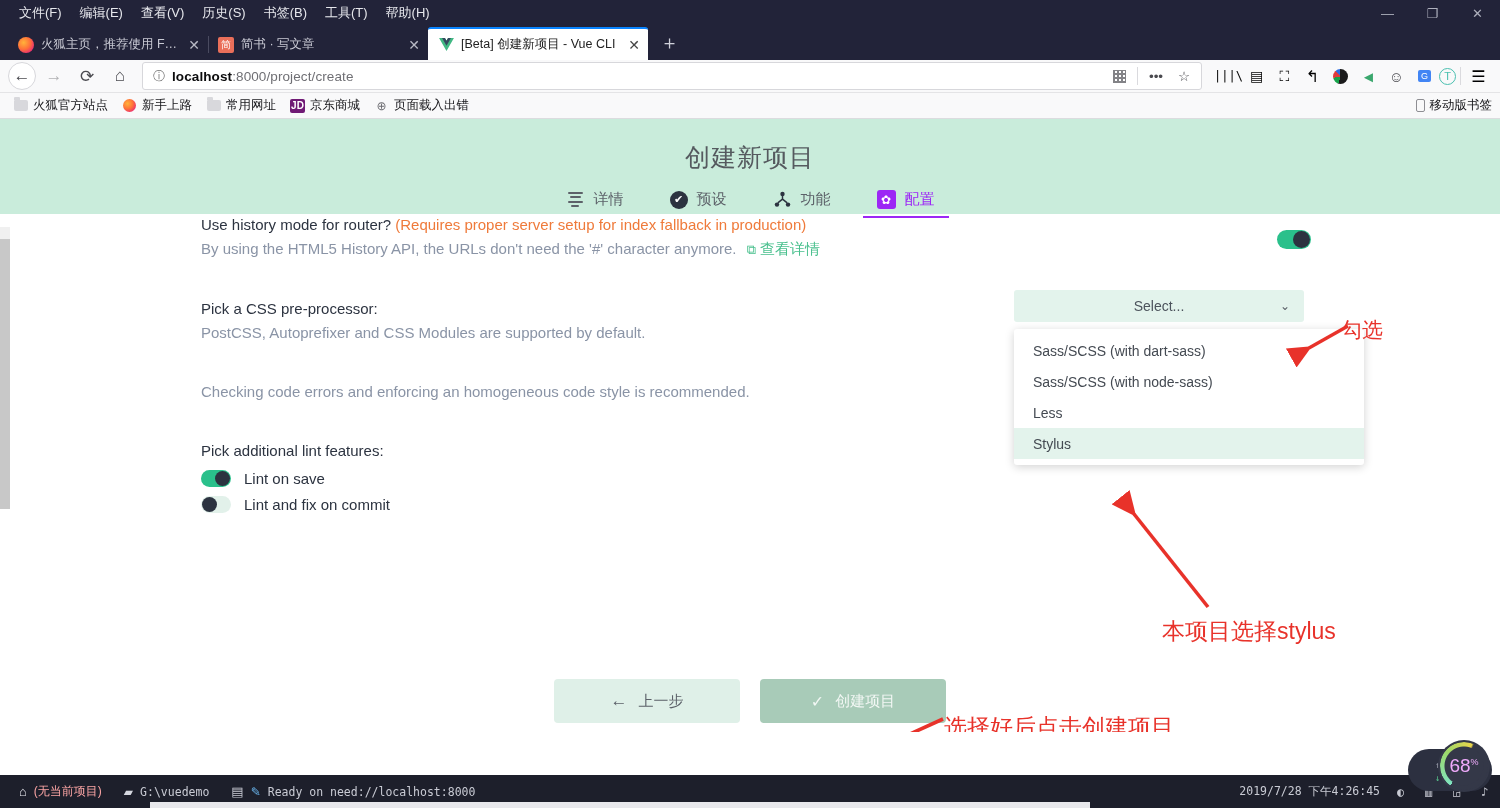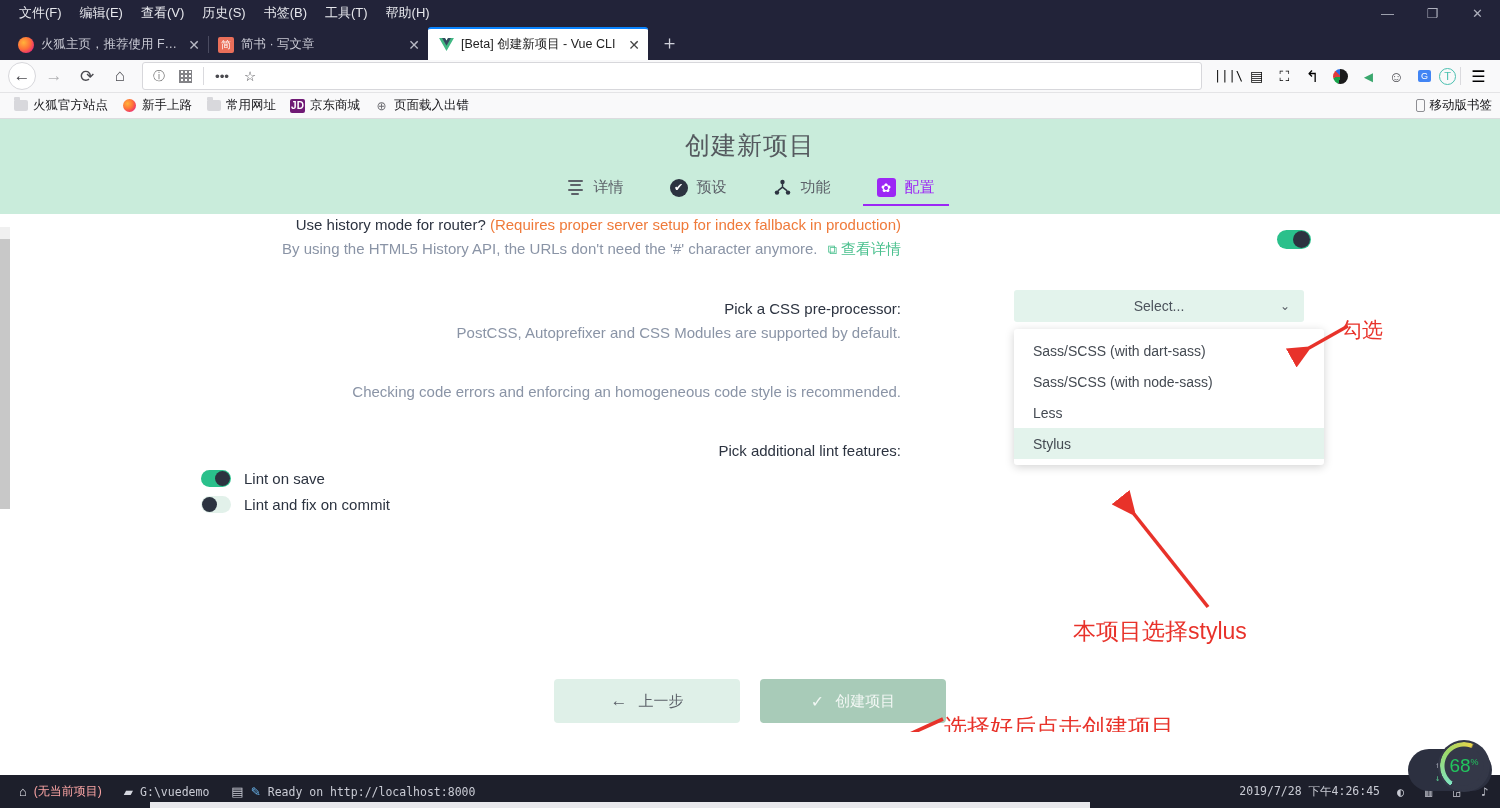--- a/index.html
+++ b/index.html
@@ -99,42 +99,42 @@
   .bm-right { position: absolute; right: 8px; display: flex; align-items: center; gap: 5px; }
   .phone { width: 9px; height: 13px; border: 1.3px solid #8e8e93; border-radius: 2px; }
 
   
   .viewport { position: relative; width: 1500px; height: 613px; background: #fff; overflow: hidden; }
   .leftrail { position: absolute; left: 0; top: 0; width: 8px; height: 66px; background: #222339; }
   .scrollbar { position: absolute; left: 0; top: 120px; width: 10px; height: 270px; background: #c8c8c8; }
   .scroll-arrow { position: absolute; left: 0; top: 108px; width: 10px; height: 12px; background: #f0f0f0; }
 
   .vue-header {
-    background: #c9ecdb; height: 95px; padding-top: 10px; text-align: center;
+    background: #c9ecdb; height: 95px; padding-top: 22px; text-align: center;
     position: relative;
   }
   .vue-title { font-size: 25px; color: #555a5f; letter-spacing: 1px; }
   .vue-tabs { display: flex; justify-content: center; gap: 46px; margin-top: 16px; }
   .vtab {
     display: flex; align-items: center; gap: 9px; font-size: 15px;
     color: #5c6169; padding-bottom: 9px; position: relative;
   }
   .vtab.active { color: #9c27f5; }
   .vtab.active::after {
     content: ""; position: absolute; left: -14px; right: -14px; bottom: 0;
     height: 2.5px; background: #9c27f5;
   }
   .vicon { width: 19px; height: 19px; display: flex; align-items: center; justify-content: center; font-size: 16px; }
   .ic-lines { flex-direction: column; gap: 2.5px; }
   .ic-lines i { display: block; height: 2px; background: #5c6169; border-radius: 1px; }
   .ic-check { width: 18px; height: 18px; border-radius: 50%; background: #2c3340; color: #fff; font-size: 11px; }
   .ic-gear { width: 19px; height: 19px; border-radius: 3px; background: #9c27f5; color: #fff; font-size: 12px; }
 
   .page-body { position: relative; padding: 32px 0 0 0; height: 518px; }
-  .form-col { position: absolute; left: 201px; top: 248px; width: 700px; text-align: right; }
+  .form-col { position: absolute; left: 201px; top: 248px; width: 700px; }
   .q { margin-bottom: 37px; }
   .q-title { font-size: 15px; color: #2c3340; line-height: 21px; }
   .q-title .warn { color: #ef7a3a; }
   .q-sub { font-size: 15px; color: #8a94a6; line-height: 22px; margin-top: 3px; }
   .q-link { color: #4ac08e; margin-left: 6px; }
   .q-link .ext-ic { font-size: 13px; margin-right: 4px; color: #4ac08e; }
 
   .feat-row { display: flex; align-items: center; gap: 13px; margin-top: 9px; }
   .feat-label { font-size: 15px; color: #2c3340; }
   .toggle { width: 30px; height: 17px; border-radius: 9px; position: relative; flex: none; }
@@ -150,21 +150,21 @@
   
   .select-wrap { position: absolute; left: 1014px; top: 324px; width: 290px; }
   .select-box {
     height: 32px; background: #e3f3ec; border-radius: 3px; display: flex;
     align-items: center; justify-content: center; position: relative;
     font-size: 14px; color: #4c535c;
   }
   .select-box .chev { position: absolute; right: 14px; font-size: 12px; color: #5c6169; }
   .dropdown {
     margin-top: 7px; background: #fff; border-radius: 3px;
-    box-shadow: 0 2px 10px rgba(0,0,0,.18); padding: 6px 0; width: 310px;
+    box-shadow: 0 2px 10px rgba(0,0,0,.18); padding: 6px 0; width: 350px;
   }
   .opt { height: 31px; display: flex; align-items: center; padding: 0 19px; font-size: 14px; color: #444a52; }
   .opt.sel { background: #e3f3ec; }
 
   
   .footer-btns { position: absolute; left: 0; right: 0; top: 713px; display: flex; justify-content: center; gap: 20px; }
   .btn {
     width: 186px; height: 44px; border-radius: 4px; display: flex;
     align-items: center; justify-content: center; gap: 11px; font-size: 15px;
   }
@@ -204,21 +204,21 @@
     position: absolute; right: 2px; bottom: 0px; width: 52px; height: 52px;
     border-radius: 50%; background: #343848;
     display: flex; align-items: center; justify-content: center;
   }
   .gauge .ring {
     position: absolute; inset: 2px; border-radius: 50%;
     background: conic-gradient(from 215deg, #7fe3c0 0deg, #9dd96a 95deg, #e8d44a 165deg, #343848 170deg);
     -webkit-mask: radial-gradient(circle, transparent 19px, #000 20px);
             mask: radial-gradient(circle, transparent 19px, #000 20px);
   }
-  .gauge .val { position: relative; font-size: 19px; color: #22c55e; }
+  .gauge .val { position: relative; font-size: 19px; color: #f0abfc; }
   .gauge .val sup { font-size: 9px; }
   .taskbar-strip { position: absolute; left: 150px; bottom: 0; width: 940px; height: 6px; background: #e8e8ec; }
 </style>
 </head>
 <body>
 
 <div class="app">
 
   <div class="menubar">
     <div class="mi">文件(F)</div>
@@ -259,20 +259,21 @@
     <div class="newtab">＋</div>
   </div>
 
   <div class="navbar">
     <div class="navbtn back">←</div>
     <div class="navbtn fwd">→</div>
     <div class="navbtn">⟳</div>
     <div class="navbtn">⌂</div>
     <div class="urlbar">
       <span class="info">ⓘ</span>
+      <span class="urltext"><b>localhost</b><span>:8000/project/create</span></span>
       <span class="urlicons">
         <span class="ui">
             <span class="qr"></span>
           </span>
         <span class="sep"></span>
         <span class="ui">•••</span>
         <span class="ui">☆</span>
       </span>
     </div>
     <div class="extbar">
@@ -437,21 +438,21 @@
       <div class="anno" style="left:1341px; top:102px;">勾选</div>
       <svg class="arrow" style="left:1300px; top:108px;" width="60" height="45">
         <defs>
             <marker id="ah1" markerWidth="7" markerHeight="7" refX="1" refY="3.2" orient="auto">
               <path d="M7,0 L0,3.2 L7,6.4 z" fill="#e8322a"></path>
             </marker>
           </defs>
         <line x1="48" y1="4" x2="9" y2="26" stroke="#e8322a" stroke-width="3.4" marker-end="url(#ah1)"></line>
       </svg>
 
-      <div class="anno big" style="left:1073px; top:402px;">本项目选择stylus</div>
+      <div class="anno big" style="left:1162px; top:402px;">本项目选择stylus</div>
       <svg class="arrow" style="left:1118px; top:288px;" width="110" height="110">
         <defs>
             <marker id="ah2" markerWidth="7" markerHeight="7" refX="1" refY="3.2" orient="auto">
               <path d="M7,0 L0,3.2 L7,6.4 z" fill="#e8322a"></path>
             </marker>
           </defs>
         <line x1="90" y1="105" x2="16" y2="12" stroke="#e8322a" stroke-width="3.6" marker-end="url(#ah2)"></line>
       </svg>
 
       <div class="anno big" style="left:944px; top:498px;">选择好后点击创建项目</div>
@@ -472,21 +473,21 @@
       <span style="font-size:13px;color:#e6e7ec">⌂</span>
       <span class="tb-dim">(无当前项目)</span>
     </div>
     <div class="tb-item">
       <span style="color:#d6d8e0;font-size:12px">▰</span>
       <span class="tb-mono">G:\vuedemo</span>
     </div>
     <div class="tb-item">
       <span style="color:#c9cbd4;font-size:13px">▤</span>
       <span style="color:#6bb7f0;font-size:12px">✎</span>
-      <span class="tb-mono">Ready on http://localhost:8000</span>
+      <span class="tb-mono">Ready on need://localhost:8000</span>
     </div>
     <div class="tb-right">
       <span>2019/7/28 下午4:26:45</span>
       <span class="tray-ic">◐</span>
       <span class="tray-ic">▥</span>
       <span class="tray-ic">◲</span>
       <span class="tray-ic">♪</span>
     </div>
   </div>
 

